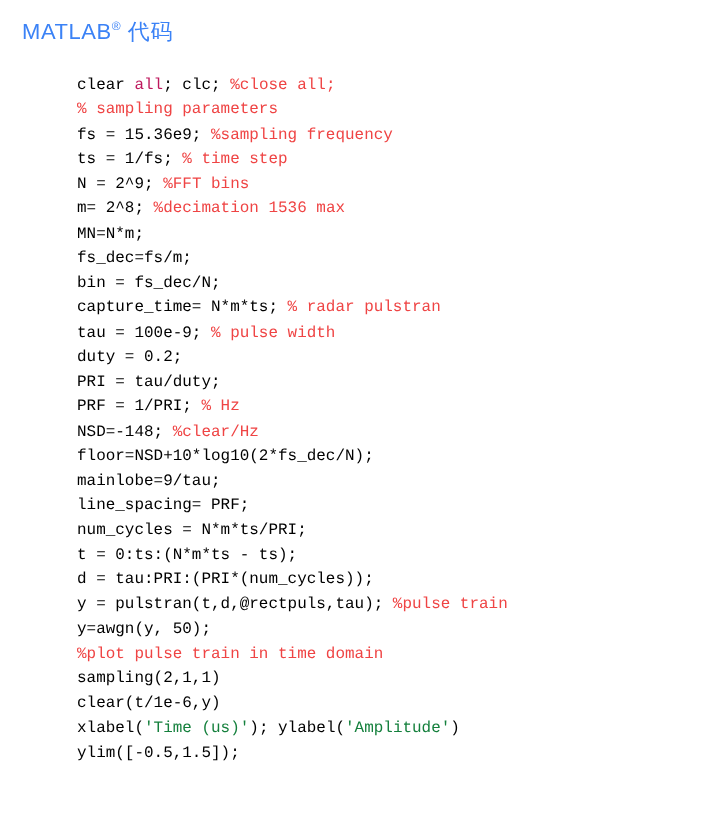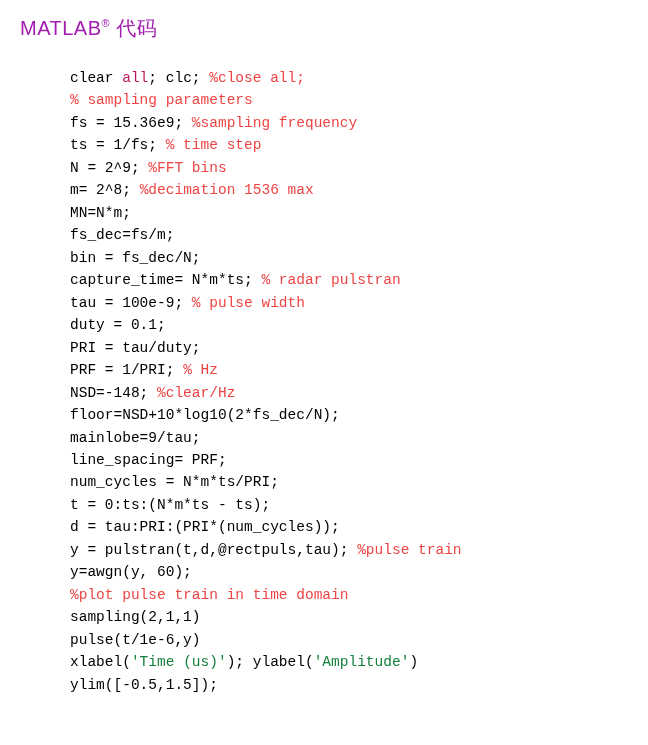--- a/index.html
+++ b/index.html
@@ -4,21 +4,21 @@
   <style>
     body {
       margin: 0;
       padding: 15px 20px;
       font-family: Arial, sans-serif;
       background: #fff;
       width: 648px;
       box-sizing: border-box;
     }
     .heading {
-      color: #a21caf;
+      color: #3b82f6;
       font-size: 20px;
       font-weight: normal;
       margin-bottom: 25px;
       letter-spacing: 0.5px;
     }
     .heading sup {
       font-size: 11px;
       vertical-align: super;
     }
     .code-block {
@@ -44,29 +44,29 @@
 <span class="com">% sampling parameters</span>
 <span><span>fs = 15.36e9; </span><span class="com">%sampling frequency</span></span>
 <span><span>ts = 1/fs; </span><span class="com">% time step</span></span>
 <span><span>N = 2^9; </span><span class="com">%FFT bins</span></span>
 <span><span>m= 2^8; </span><span class="com">%decimation 1536 max</span></span>
 <span>MN=N*m;</span>
 <span>fs_dec=fs/m;</span>
 <span>bin = fs_dec/N;</span>
 <span><span>capture_time= N*m*ts; </span><span class="com">% radar pulstran</span></span>
 <span><span>tau = 100e-9; </span><span class="com">% pulse width</span></span>
-<span>duty = 0.1;</span>
+<span>duty = 0.2;</span>
 <span>PRI = tau/duty;</span>
 <span><span>PRF = 1/PRI; </span><span class="com">% Hz</span></span>
 <span><span>NSD=-148; </span><span class="com">%clear/Hz</span></span>
 <span>floor=NSD+10*log10(2*fs_dec/N);</span>
 <span>mainlobe=9/tau;</span>
 <span>line_spacing= PRF;</span>
 <span>num_cycles = N*m*ts/PRI;</span>
 <span>t = 0:ts:(N*m*ts - ts);</span>
 <span>d = tau:PRI:(PRI*(num_cycles));</span>
 <span><span>y = pulstran(t,d,@rectpuls,tau); </span><span class="com">%pulse train</span></span>
-<span>y=awgn(y, 60);</span>
+<span>y=awgn(y, 50);</span>
 <span class="com">%plot pulse train in time domain</span>
 <span>sampling(2,1,1)</span>
-<span>pulse(t/1e-6,y)</span>
+<span>clear(t/1e-6,y)</span>
 <span><span>xlabel(</span><span class="str">'Time (us)'</span><span>); ylabel(</span><span class="str">'Amplitude'</span><span>)</span></span>
 <span>ylim([-0.5,1.5]);</span></div>
 
 </body></html>

